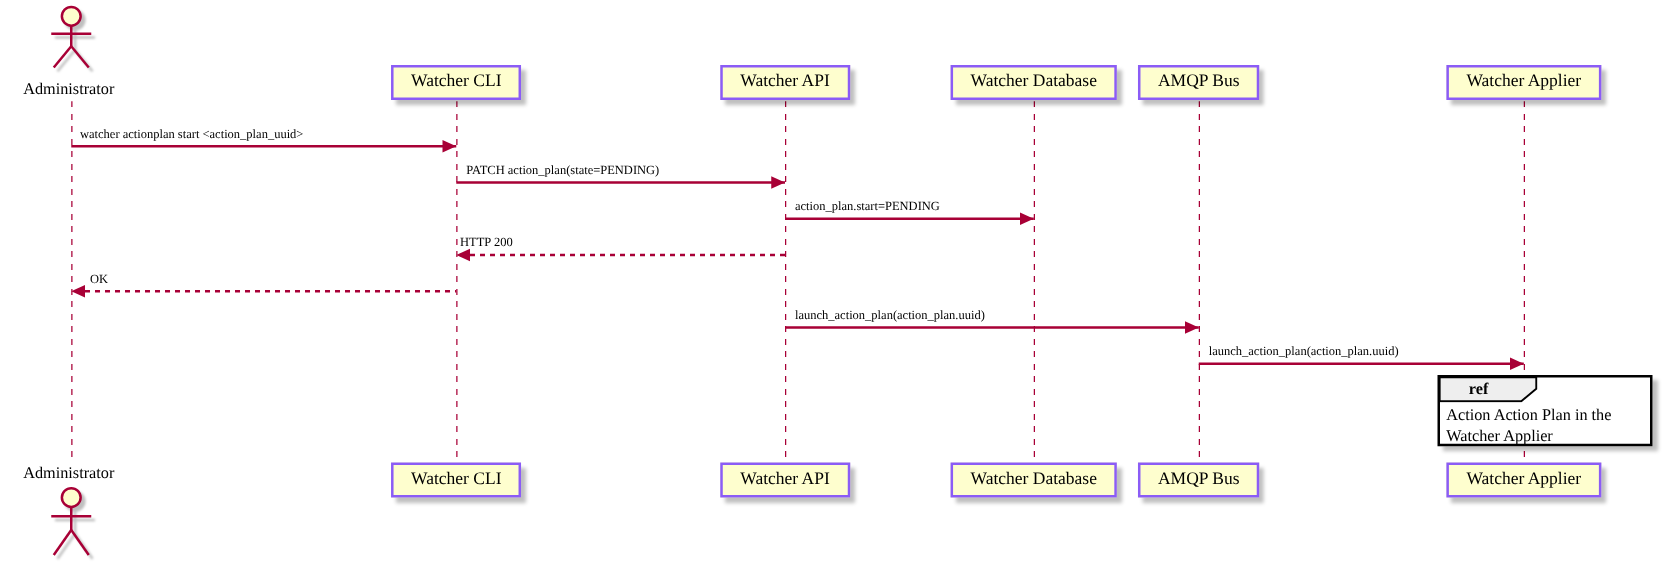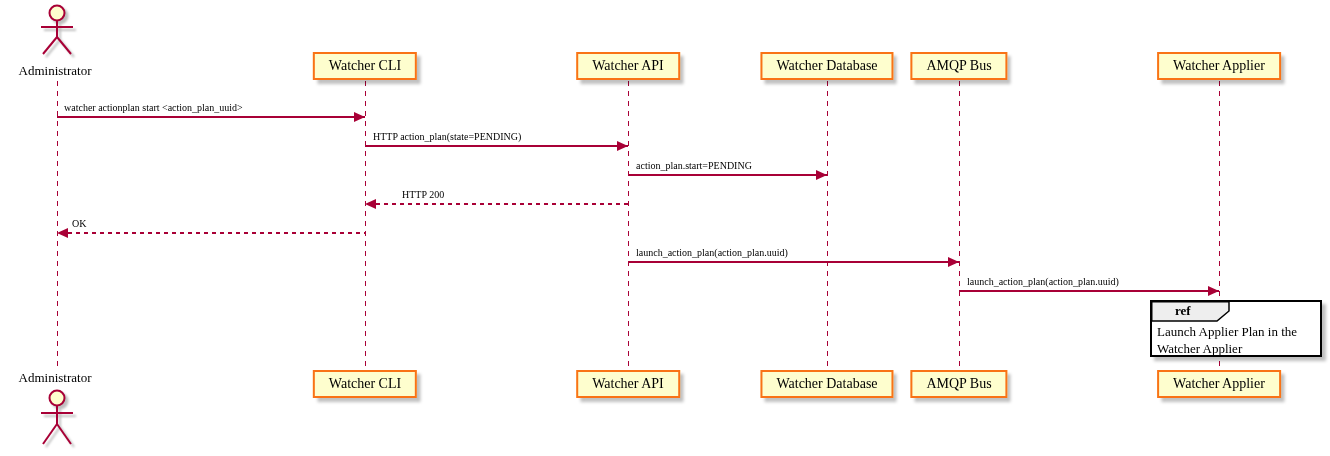--- a/index.html
+++ b/index.html
@@ -2,21 +2,21 @@
 <html><head>
 <meta charset="utf-8">
 <style>
   html,body { margin:0; padding:0; background:#ffffff; }
   .canvas {
     position:relative; width:1330px; height:456px; background:#ffffff;
     font-family:Liberation Serif, serif; color:#000; overflow:hidden;
   }
   .pbox {
     position:absolute; transform:translateX(-50%);
-    background:#FEFECE; border:2px solid #f97316;
+    background:#FEFECE; border:2px solid #8b5cf6;
     padding:3px 14px; font-size:14px; line-height:18px; white-space:nowrap;
     box-shadow:4px 4px 3px rgba(0,0,0,0.25);
   }
   .lifeline {
     position:absolute; width:1px;
     background:repeating-linear-gradient(to bottom,#A80036 0 5px,transparent 5px 10px);
   }
   .msg-label {
     position:absolute; font-size:10px; line-height:16px; white-space:nowrap;
   }
@@ -60,29 +60,29 @@
   <div class="pbox" style="left:365px;  top:52px;">Watcher CLI</div>
   <div class="pbox" style="left:628px;  top:52px;">Watcher API</div>
   <div class="pbox" style="left:827px;  top:52px;">Watcher Database</div>
   <div class="pbox" style="left:959px;  top:52px;">AMQP Bus</div>
   <div class="pbox" style="left:1219px; top:52px;">Watcher Applier</div>
 
   <div class="msg-label" style="left:64px; top:100px;">watcher actionplan start &lt;action_plan_uuid&gt;</div>
   <div class="line solid" style="left:57px; top:116px; width:308px;"></div>
   <div class="arr right" style="left:354px; top:112px;"></div>
 
-  <div class="msg-label" style="left:373px; top:129px;">HTTP action_plan(state=PENDING)</div>
+  <div class="msg-label" style="left:373px; top:129px;">PATCH action_plan(state=PENDING)</div>
   <div class="line solid" style="left:365px; top:145px; width:263px;"></div>
   <div class="arr right" style="left:617px; top:141px;"></div>
 
   <div class="msg-label" style="left:636px; top:158px;">action_plan.start=PENDING</div>
   <div class="line solid" style="left:628px; top:174px; width:199px;"></div>
   <div class="arr right" style="left:816px; top:170px;"></div>
 
-  <div class="msg-label" style="left:402px; top:187px;">HTTP 200</div>
+  <div class="msg-label" style="left:368px; top:187px;">HTTP 200</div>
   <div class="line dashed" style="left:368px; top:203px; width:260px;"></div>
   <div class="arr left" style="left:365px; top:199px;"></div>
 
   <div class="msg-label" style="left:72px; top:216px;">OK</div>
   <div class="line dashed" style="left:60px; top:232px; width:305px;"></div>
   <div class="arr left" style="left:57px; top:228px;"></div>
 
   <div class="msg-label" style="left:636px; top:245px;">launch_action_plan(action_plan.uuid)</div>
   <div class="line solid" style="left:628px; top:261px; width:331px;"></div>
   <div class="arr right" style="left:948px; top:257px;"></div>
@@ -90,21 +90,21 @@
   <div class="msg-label" style="left:967px; top:274px;">launch_action_plan(action_plan.uuid)</div>
   <div class="line solid" style="left:959px; top:290px; width:260px;"></div>
   <div class="arr right" style="left:1208px; top:286px;"></div>
 
   <div class="refbox" style="left:1150px; top:300px; width:168px; height:53px;">
     <svg class="ref-header" viewBox="0 0 82 21">
       <path d="M0.75,0.75 H78 V10 L66,20 H0.75 Z" fill="#EEEEEE" stroke="#000000" stroke-width="1.5"></path>
     </svg>
     <div class="ref-kw">ref</div>
     <div class="ref-body">
-      <div>Launch Applier Plan in the</div>
+      <div>Action Action Plan in the</div>
       <div>Watcher Applier</div>
     </div>
   </div>
 
   <div class="pbox" style="left:365px;  top:370px;">Watcher CLI</div>
   <div class="pbox" style="left:628px;  top:370px;">Watcher API</div>
   <div class="pbox" style="left:827px;  top:370px;">Watcher Database</div>
   <div class="pbox" style="left:959px;  top:370px;">AMQP Bus</div>
   <div class="pbox" style="left:1219px; top:370px;">Watcher Applier</div>
 

